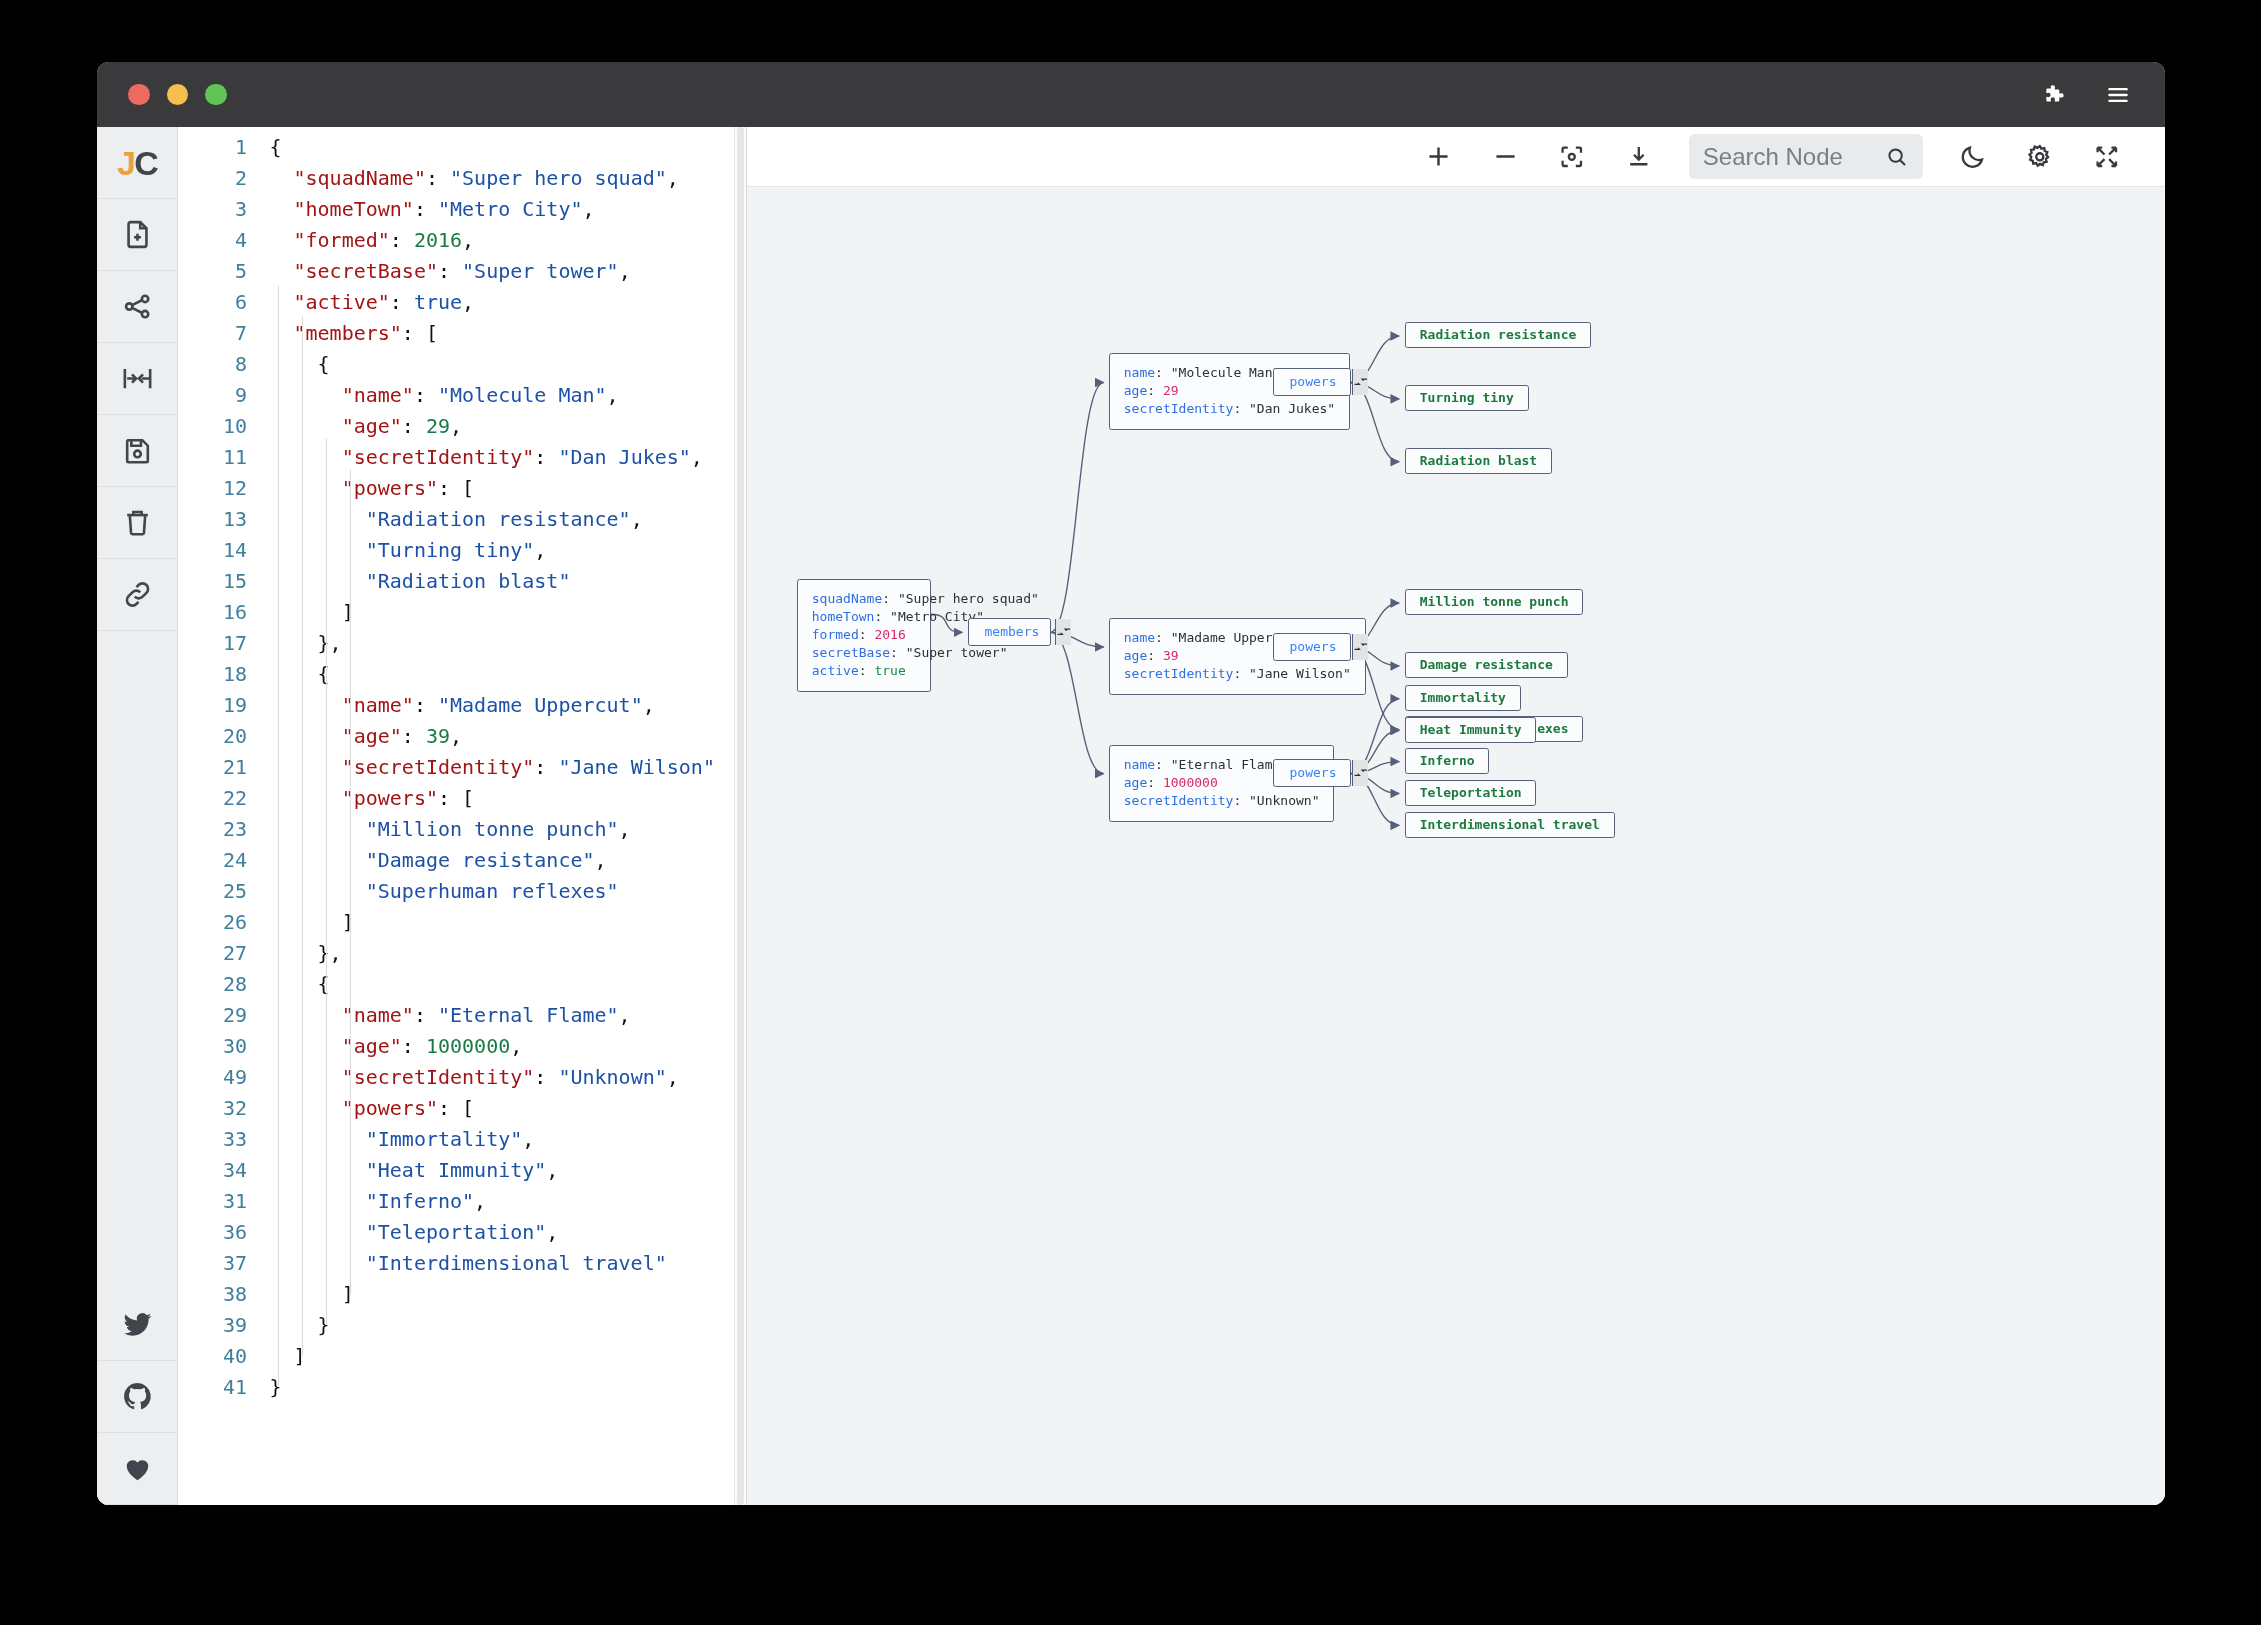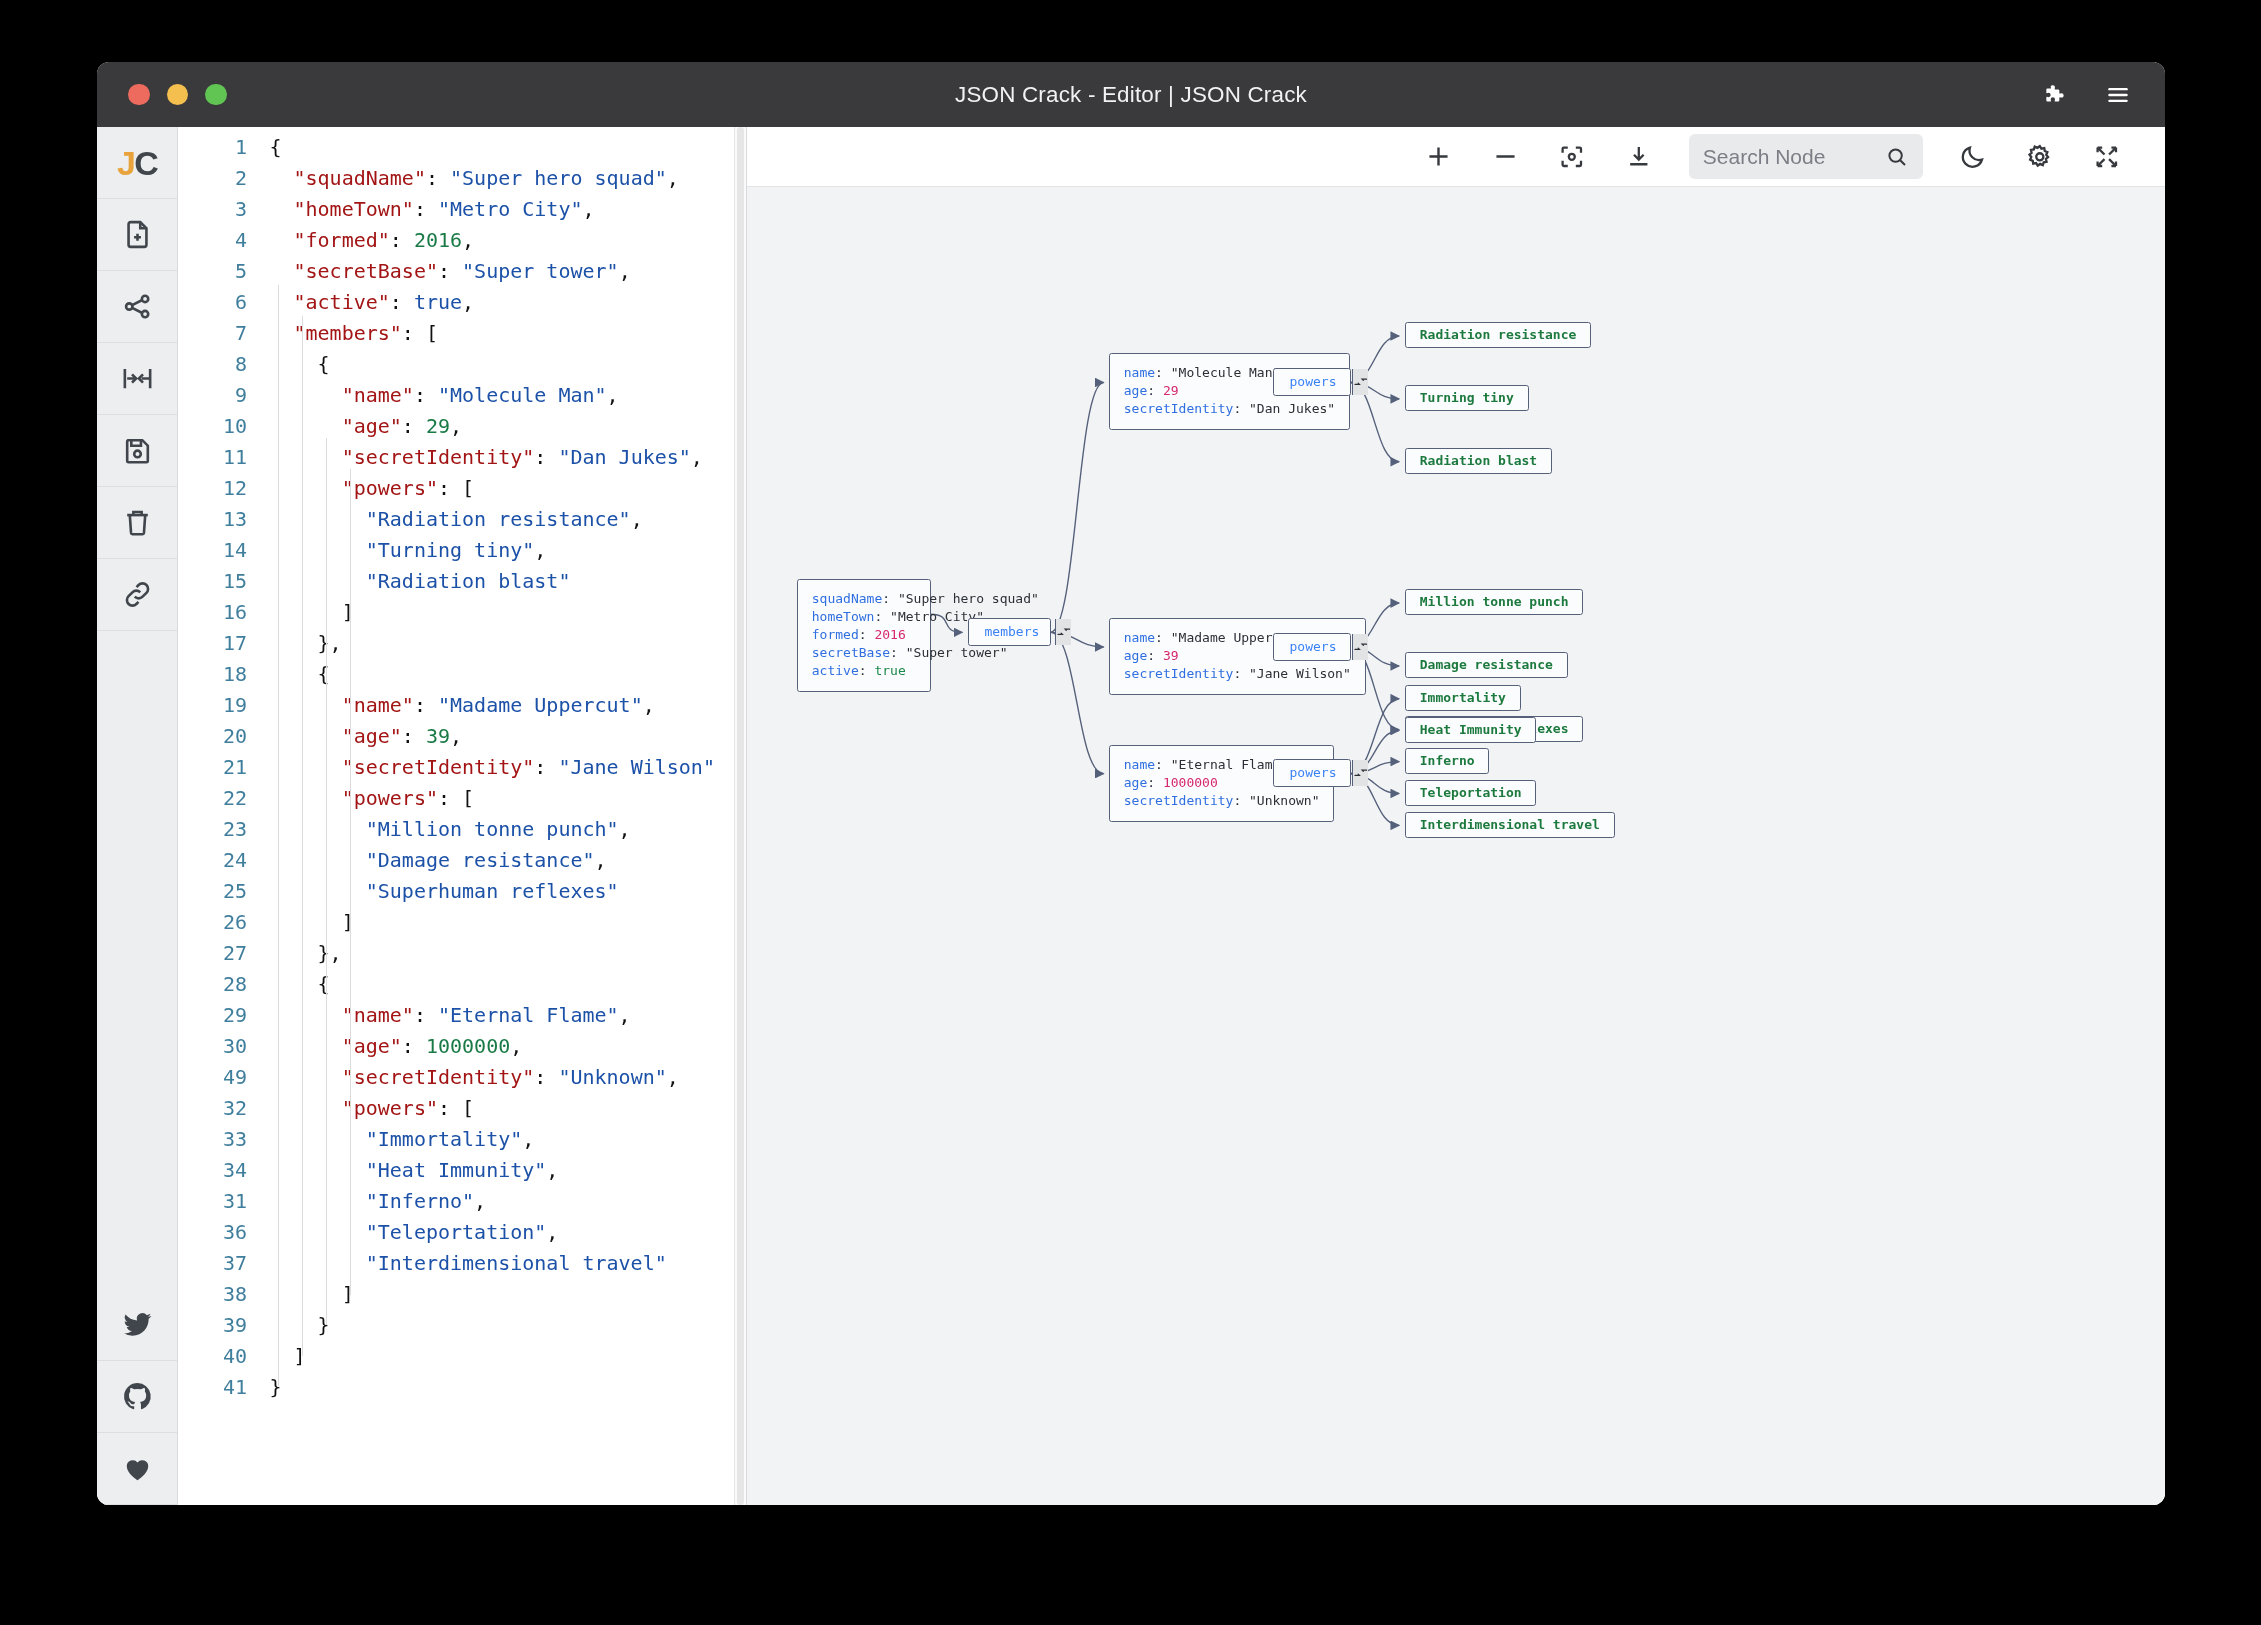--- a/index.html
+++ b/index.html
@@ -116,21 +116,21 @@
   .gt-icon { width: 34px; height: 34px; display: flex; align-items: center; justify-content: center; }
   .gt-icon svg { stroke: #36393d; fill: none; stroke-width: 2; }
   #search-box {
     display: flex; align-items: center;
     background: #e9eaec; border-radius: 6px;
     height: 45px; width: 234px; padding: 0 13.8px;
     gap: 8.6px;
   }
   #search-box input {
     border: none; outline: none; background: transparent;
-    font-size: 21px; color: #404040;
+    font-size: 24px; color: #404040;
     font-family: "Liberation Sans", sans-serif;
     width: 100%;
   }
   #search-box input::placeholder { color: #7b7f85; }
   #search-box svg { stroke: #36393d; fill: none; stroke-width: 2; flex: none; }
 
   #canvas { position: relative; flex: 1; overflow: hidden; }
   #canvas svg.edges { position: absolute; inset: 0; width: 100%; height: 100%; }
 
   .node {
@@ -176,21 +176,20 @@
 <body>
 
 <div id="window">
 
   <div id="titlebar">
     <div class="lights">
       <div class="light red"></div>
       <div class="light yellow"></div>
       <div class="light green"></div>
     </div>
-    <div id="win-title">JSON Crack - Editor | JSON Crack</div>
     <div class="tb-right">
       <div class="tb-icon">
         <svg viewBox="0 0 24 24" width="26" height="26">
             <path d="M10 3a2 2 0 0 1 2 2c0 .6-.3 1-.3 1.5 0 .3.2.5.5.5H15a1 1 0 0 1 1 1v2.2c0 .3.2.5.5.5.5 0 .9-.3 1.5-.3a2 2 0 0 1 0 4c-.6 0-1-.3-1.5-.3-.3 0-.5.2-.5.5V17a1 1 0 0 1-1 1h-2.8c-.3 0-.5-.2-.5-.5 0-.5.3-.9.3-1.5a2 2 0 0 0-4 0c0 .6.3 1 .3 1.5 0 .3-.2.5-.5.5H5a1 1 0 0 1-1-1v-2.8c0-.3.2-.5.5-.5.5 0 .9.3 1.5.3a2 2 0 0 0 0-4c-.6 0-1 .3-1.5.3-.3 0-.5-.2-.5-.5V7a1 1 0 0 1 1-1h2.8c.3 0 .5-.2.5-.5C8.3 5 8 4.6 8 4a2 2 0 0 1 2-1z"></path>
           </svg>
       </div>
       <div class="tb-icon">
         <svg viewBox="0 0 24 24" width="26" height="26">
             <rect x="3" y="5.5" width="18" height="2.2" rx="1.1"></rect>
             <rect x="3" y="10.9" width="18" height="2.2" rx="1.1"></rect>

